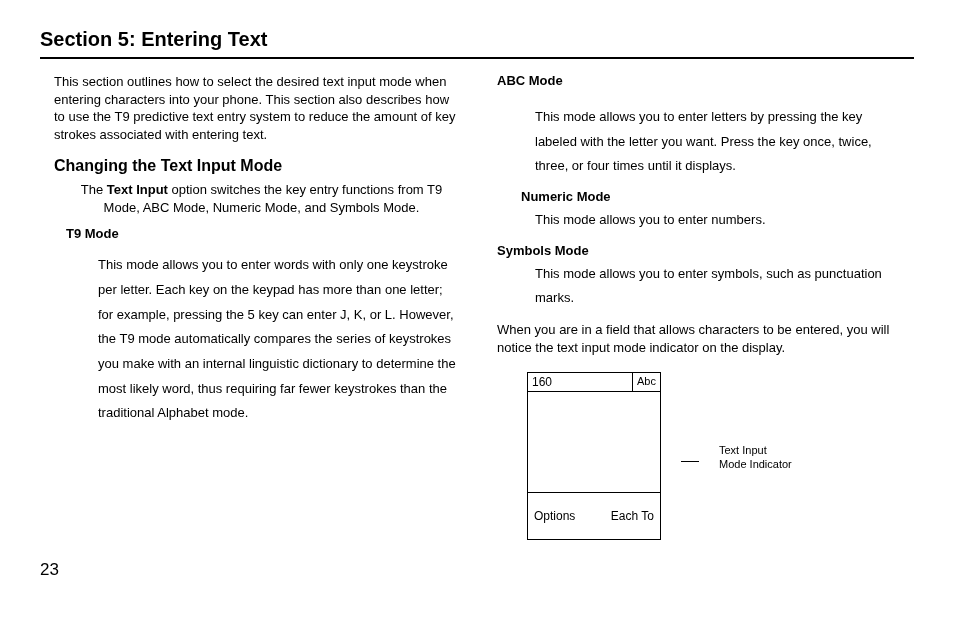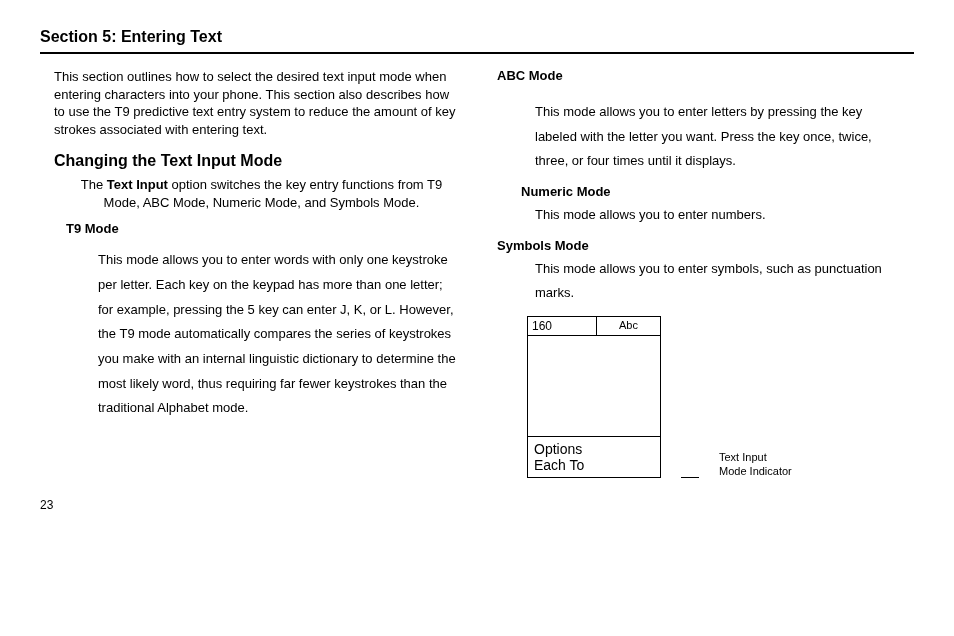--- a/index.html
+++ b/index.html
@@ -6,21 +6,21 @@
       font-family: Arial, Helvetica, sans-serif;
       margin: 0;
       padding: 28px 40px;
       font-size: 13px;
       color: #000;
       width: 954px;
       box-sizing: border-box;
     }
     .section-title {
       font-weight: bold;
-      font-size: 16px;
+      font-size: 20px;
       margin-bottom: 6px;
       font-family: Arial, Helvetica, sans-serif;
     }
     .rule {
       border-top: 2px solid #000;
       margin-bottom: 14px;
     }
     .columns {
       display: flex;
       gap: 40px;
@@ -69,21 +69,21 @@
     .mode-desc-right {
       margin: 0 16px 10px 38px;
       line-height: 1.9;
     }
     .closing {
       margin: 8px 0 16px 0;
       line-height: 1.35;
     }
     .phone-diagram {
       display: flex;
-      align-items: flex-end;
+      align-items: center;
       margin-left: 30px;
       gap: 20px;
     }
     .phone-box {
       width: 132px;
       border: 1px solid #000;
       display: flex;
       flex-direction: column;
     }
     .phone-top {
@@ -93,50 +93,49 @@
     }
     .phone-count {
       flex: 1;
       font-size: 12px;
       padding: 2px 4px;
       font-family: "Segoe UI", Arial, sans-serif;
     }
     .phone-mode {
       border-left: 1px solid #000;
       font-size: 11px;
-      padding: 2px 22px;
+      padding: 2px 4px;
       font-family: "Segoe UI", Arial, sans-serif;
     }
     .phone-body {
       height: 100px;
     }
     .phone-bottom {
       display: flex;
       justify-content: space-between;
       border-top: 1px solid #000;
-      padding: 4px 6px;
-      font-size: 14px;
+      padding: 16px 6px;
+      font-size: 12px;
       font-family: "Segoe UI", Arial, sans-serif;
-      flex-direction: column;
     }
     .connector {
       width: 18px;
       height: 1px;
       background: #000;
       margin-top: 10px;
     }
     .callout {
       font-size: 11px;
       line-height: 1.3;
       margin-top: 2px;
       font-family: "Segoe UI", Arial, sans-serif;
     }
     .page-number {
       margin-top: 20px;
-      font-size: 12px;
+      font-size: 17px;
     }
     .inline-bold { font-weight: bold; }
   </style>
 </head>
 <body>
 
 <div class="section-title">Section 5: Entering Text</div>
 <div class="rule"></div>
 
 <div class="columns">
@@ -156,20 +155,21 @@
   <div class="col">
     <div class="mode-heading-r">ABC Mode</div>
     <p class="mode-desc-right">This mode allows you to enter letters by pressing the key labeled with the letter you want. Press the key once, twice, three, or four times until it displays.</p>
 
     <div class="mode-heading-r2">Numeric Mode</div>
     <p class="mode-desc-right">This mode allows you to enter numbers.</p>
 
     <div class="mode-heading-r3">Symbols Mode</div>
     <p class="mode-desc-right">This mode allows you to enter symbols, such as punctuation marks.</p>
 
+    <p class="closing">When you are in a field that allows characters to be entered, you will notice the text input mode indicator on the display.</p>
 
     <div class="phone-diagram">
       <div class="phone-box">
         <div class="phone-top">
           <div class="phone-count">160</div>
           <div class="phone-mode">Abc</div>
         </div>
         <div class="phone-body"></div>
         <div class="phone-bottom">
           <span>Options</span>

